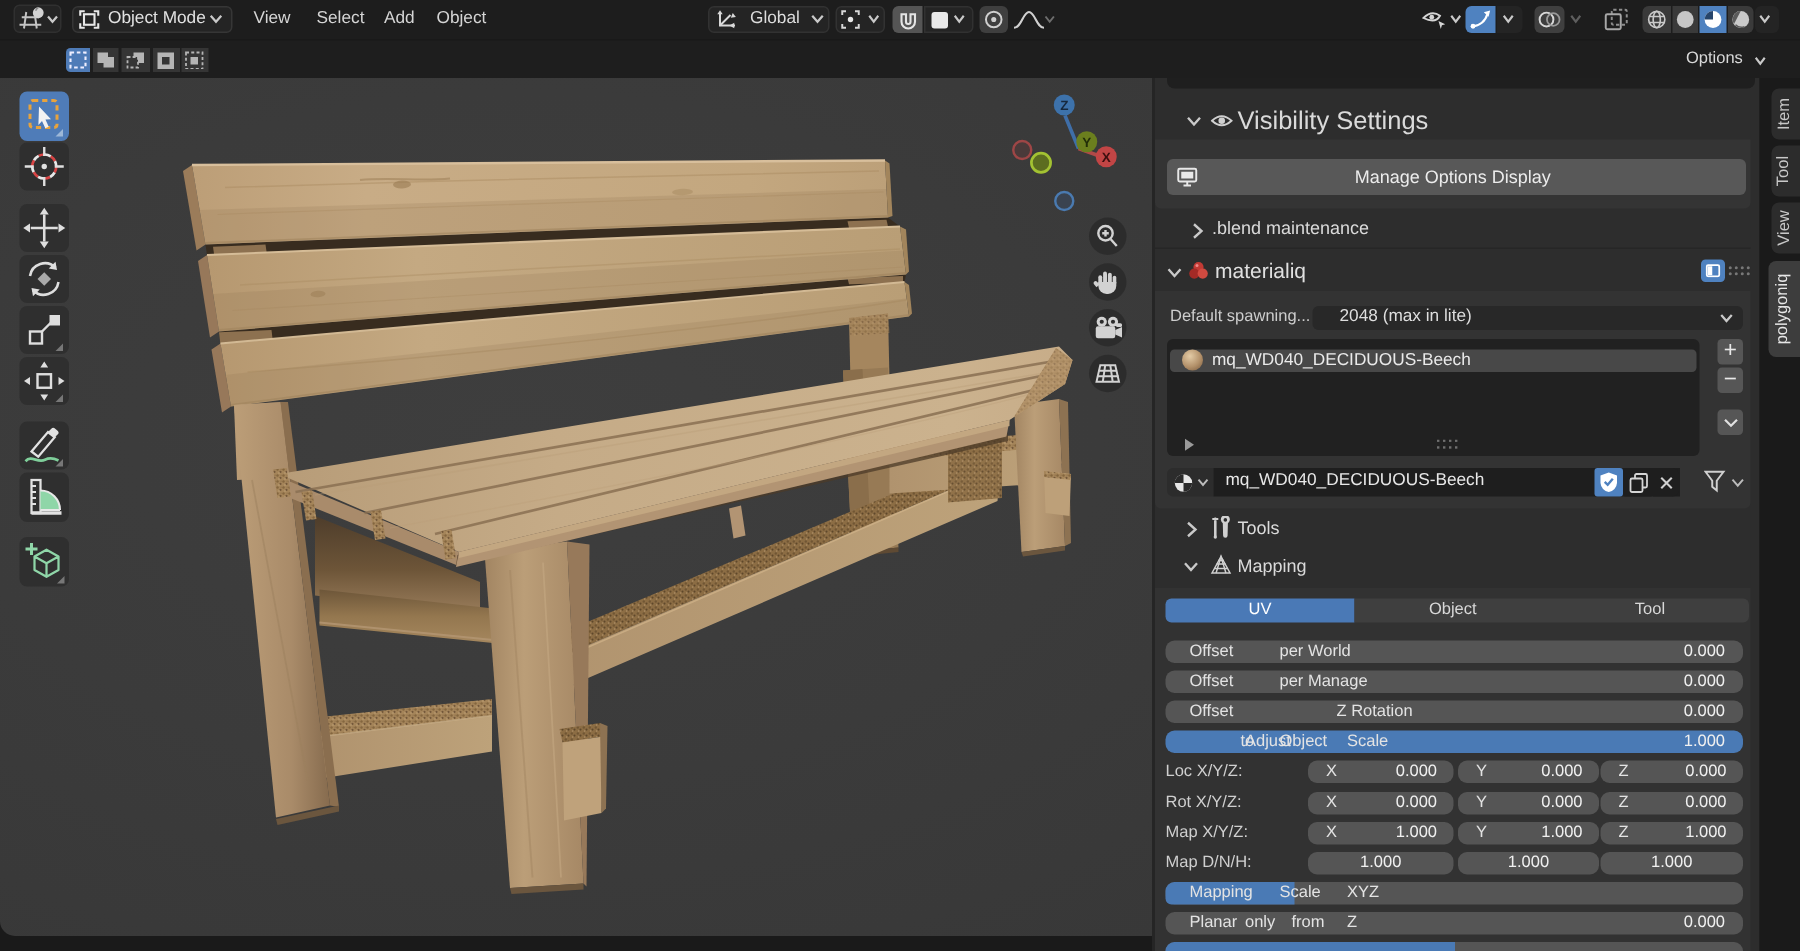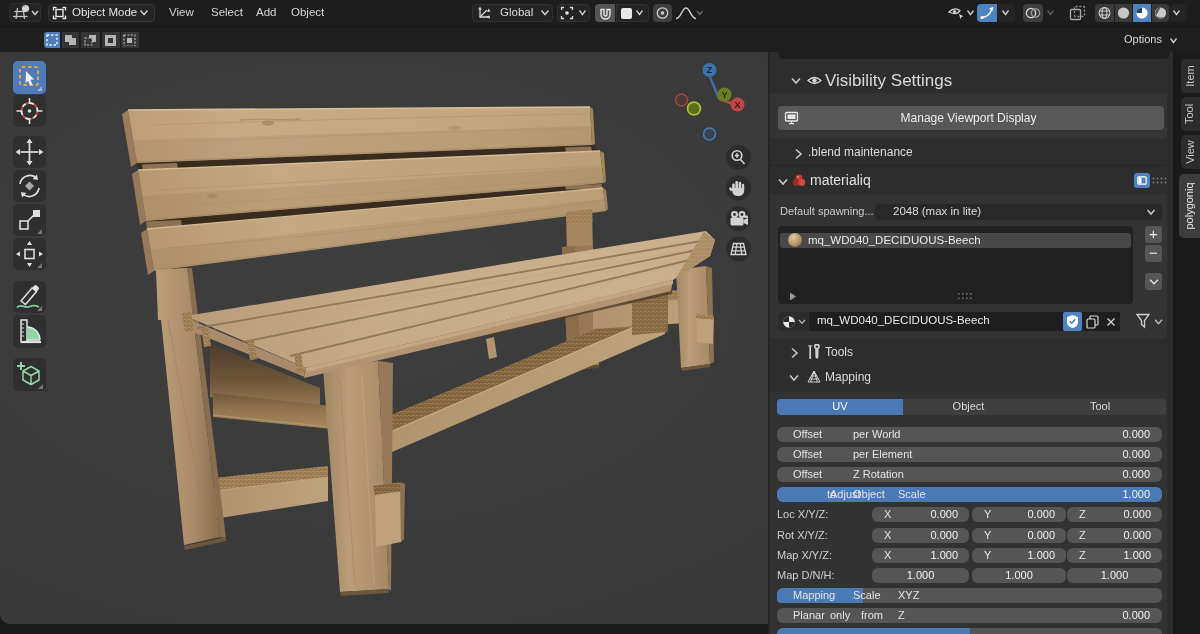--- a/index.html
+++ b/index.html
@@ -499,21 +499,21 @@
  </svg>
  <div class="txt" style="left:55px;top:22px;font-size:17px;color:#dadada">Visibility Settings</div>
 
  <div class="abs" style="left:0;top:41px;width:397px;height:46px;background:#343434;border-radius:0 0 4px 4px"></div>
  <div class="abs" style="left:8px;top:54px;width:386px;height:24px;background:#585858;border-radius:4px"></div>
  <svg class="abs" style="left:14px;top:59px" width="15" height="14" viewBox="0 0 15 14">
   <rect x="1.5" y="1.5" width="12" height="8.5" rx="1" fill="none" stroke="#e8e8e8" stroke-width="1.3"></rect>
   <rect x="3.5" y="3.5" width="8" height="4.5" fill="#e8e8e8"></rect>
   <path d="M7.5 10 v2 M5 12.7 h5" stroke="#e8e8e8" stroke-width="1.3"></path>
  </svg>
- <div class="txt" style="left:0px;top:60px;width:397px;text-align:center;font-size:12px;color:#ececec">Manage Viewport Display</div>
+ <div class="txt" style="left:0px;top:60px;width:397px;text-align:center;font-size:12px;color:#ececec">Manage Options Display</div>
 
  <svg class="abs" style="left:24px;top:96px" width="9" height="12" viewBox="0 0 9 12">
         <path d="M2 1.5 l5 4.5 -5 4.5" stroke="#c9c9c9" stroke-width="1.6" fill="none"></path>
       </svg>
  <div class="txt" style="left:38px;top:94px;font-size:12px;color:#dadada">.blend maintenance</div>
  <div class="abs" style="left:0;top:113px;width:397px;height:1px;background:#262626"></div>
 
  <svg class="abs" style="left:7px;top:125px" width="12" height="10" viewBox="0 0 12 10">
         <path d="M2 2.5 l4 4.5 4-4.5" stroke="#c9c9c9" stroke-width="1.6" fill="none"></path>
       </svg>
@@ -640,25 +640,25 @@
 <div class="abs" style="left:1034px;top:398.5px;width:132px;height:16.5px;background:#3f3f3f;border-radius:0 4px 4px 0"></div>
 <div class="txt" style="left:777px;top:400px;width:126px;text-align:center;color:#fff">UV</div>
 <div class="txt" style="left:903px;top:400px;width:131px;text-align:center;color:#d8d8d8">Object</div>
 <div class="txt" style="left:1034px;top:400px;width:132px;text-align:center;color:#d8d8d8">Tool</div>
 <div class="abs" style="left:777px;top:427px;width:385px;height:15px;background:#555555;border-radius:6px"></div>
 <div class="txt" style="left:793px;top:428px;color:#e3e3e3">Offset</div>
 <div class="txt" style="left:853px;top:428px;color:#e3e3e3">per World</div>
 <div class="txt" style="left:777px;top:428px;width:373px;text-align:right;color:#f0f0f0">0.000</div>
 <div class="abs" style="left:777px;top:447px;width:385px;height:15px;background:#555555;border-radius:6px"></div>
 <div class="txt" style="left:793px;top:448px;color:#e3e3e3">Offset</div>
-<div class="txt" style="left:853px;top:448px;color:#e3e3e3">per Element</div>
+<div class="txt" style="left:853px;top:448px;color:#e3e3e3">per Manage</div>
 <div class="txt" style="left:777px;top:448px;width:373px;text-align:right;color:#f0f0f0">0.000</div>
 <div class="abs" style="left:777px;top:467px;width:385px;height:15px;background:#555555;border-radius:6px"></div>
 <div class="txt" style="left:793px;top:468px;color:#e3e3e3">Offset</div>
-<div class="txt" style="left:853px;top:468px;color:#e3e3e3">Z Rotation</div>
+<div class="txt" style="left:891px;top:468px;color:#e3e3e3">Z Rotation</div>
 <div class="txt" style="left:777px;top:468px;width:373px;text-align:right;color:#f0f0f0">0.000</div>
 <div class="abs" style="left:777px;top:487px;width:385px;height:15px;background:#4a7ab5;border-radius:6px"></div>
 <div class="txt" style="left:830px;top:488px;color:#e3e3e3">Adjust</div>
 <div class="txt" style="left:827px;top:488px;color:#e3e3e3">to</div>
 <div class="txt" style="left:853px;top:488px;color:#e3e3e3">Object</div>
 <div class="txt" style="left:898px;top:488px;color:#e3e3e3">Scale</div>
 <div class="txt" style="left:777px;top:488px;width:373px;text-align:right;color:#f0f0f0">1.000</div>
 <div class="txt" style="left:777px;top:508px;color:#cfcfcf">Loc X/Y/Z:</div>
 <div class="abs" style="left:872px;top:507px;width:97px;height:15px;background:#555555;border-radius:6px"></div>
 <div class="txt" style="left:884px;top:508px;color:#e3e3e3">X</div>

